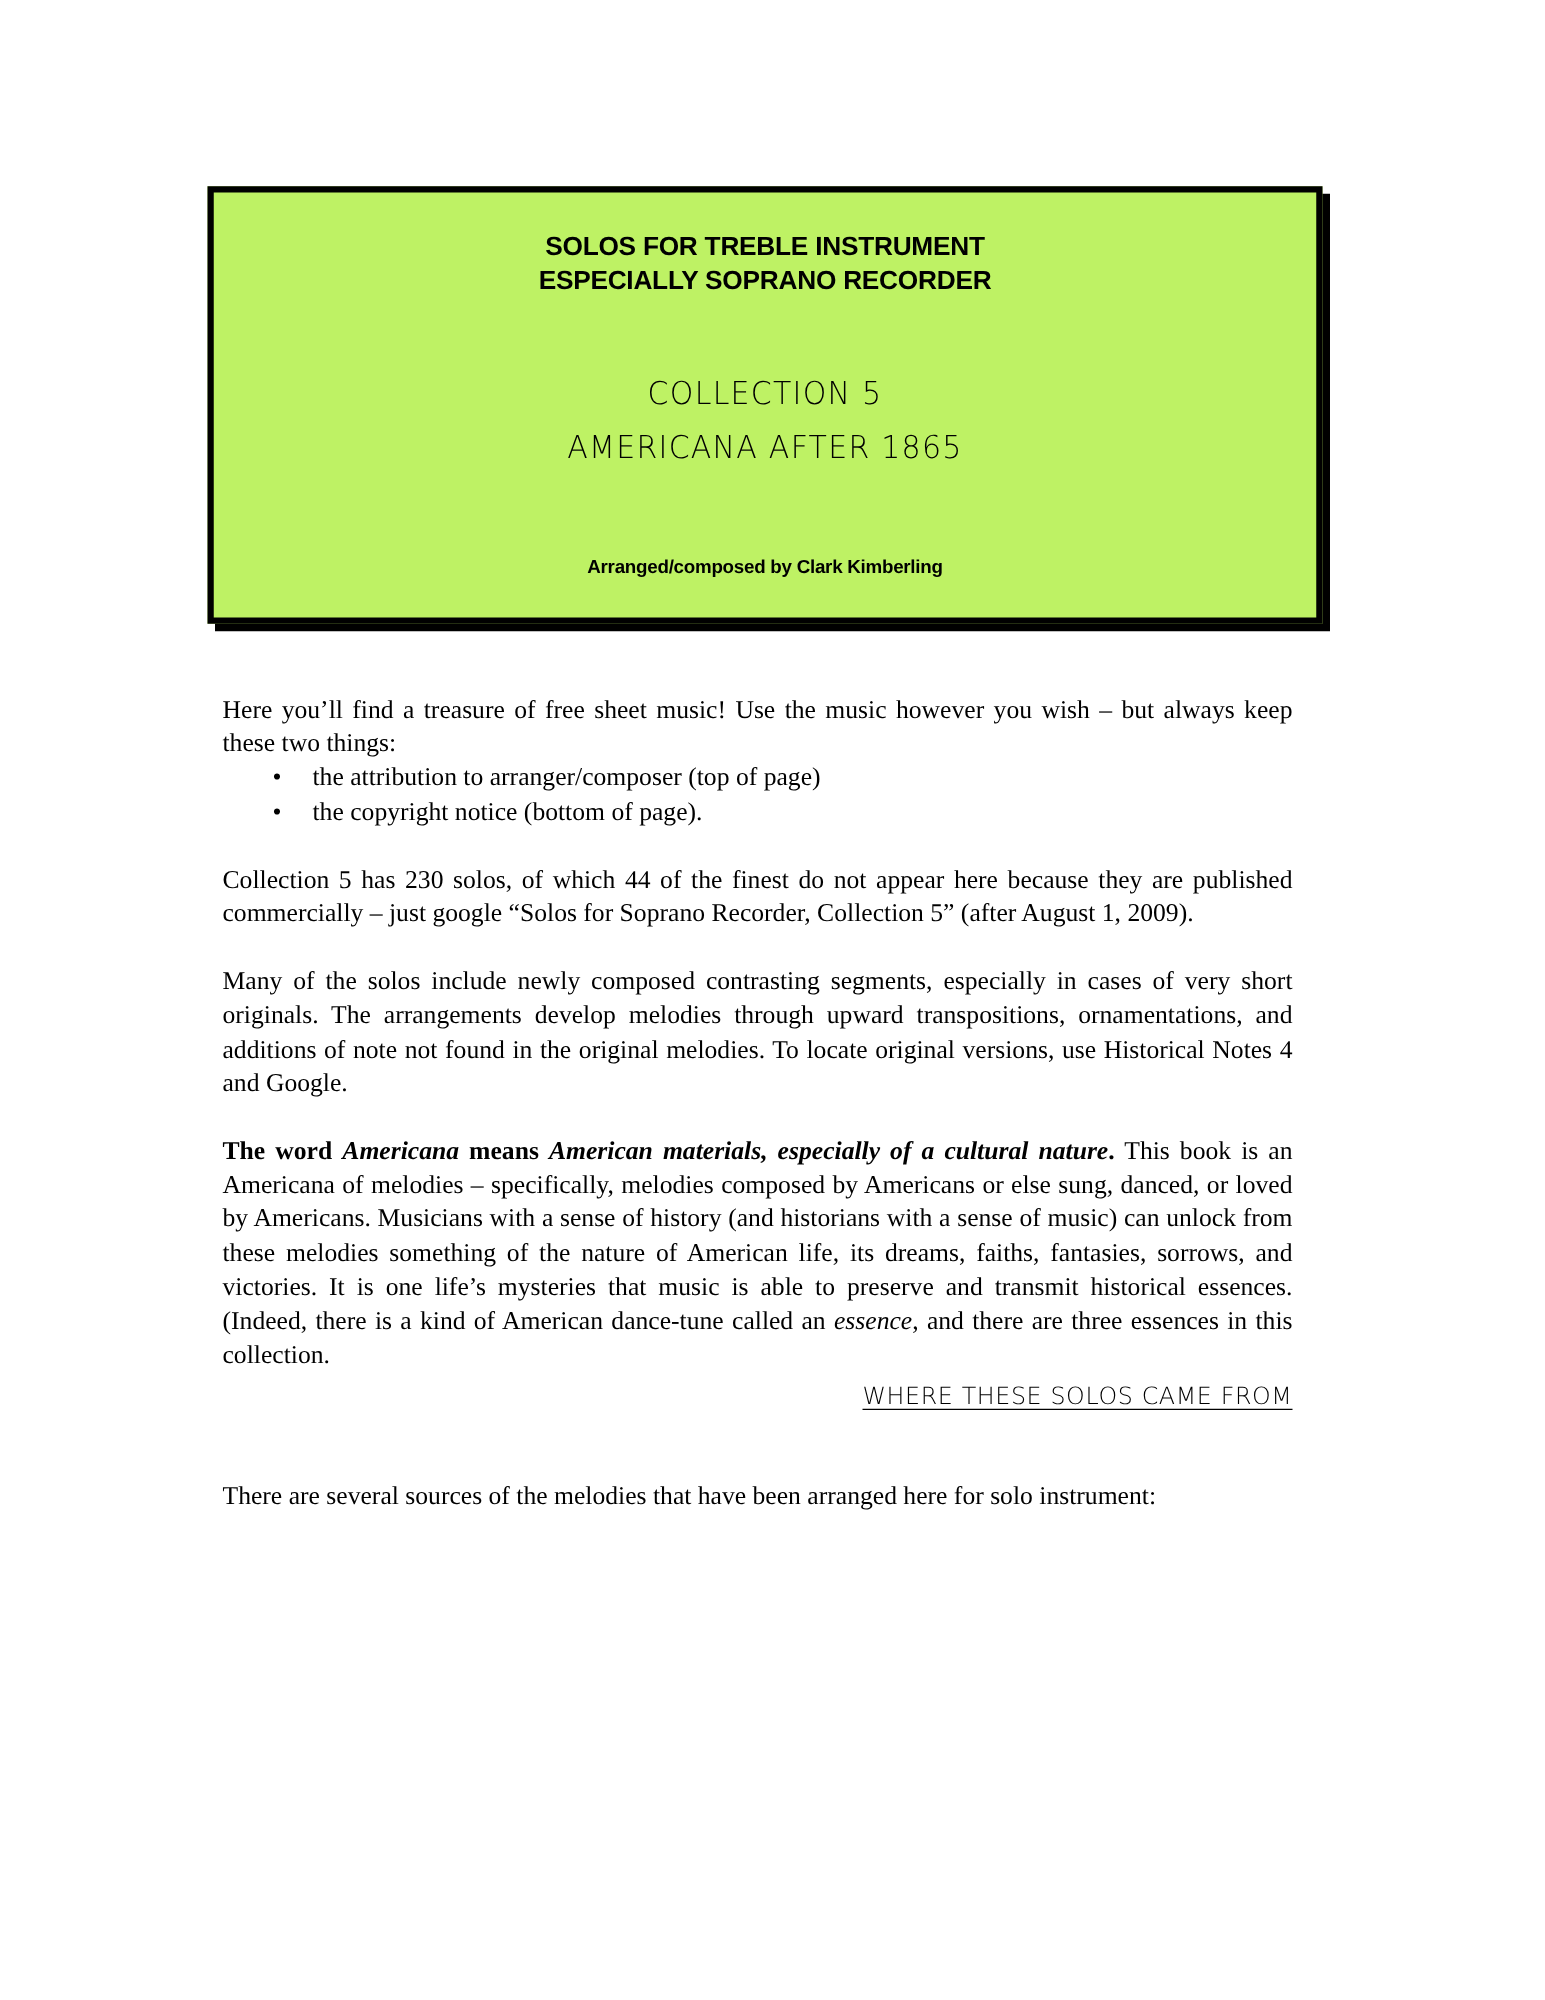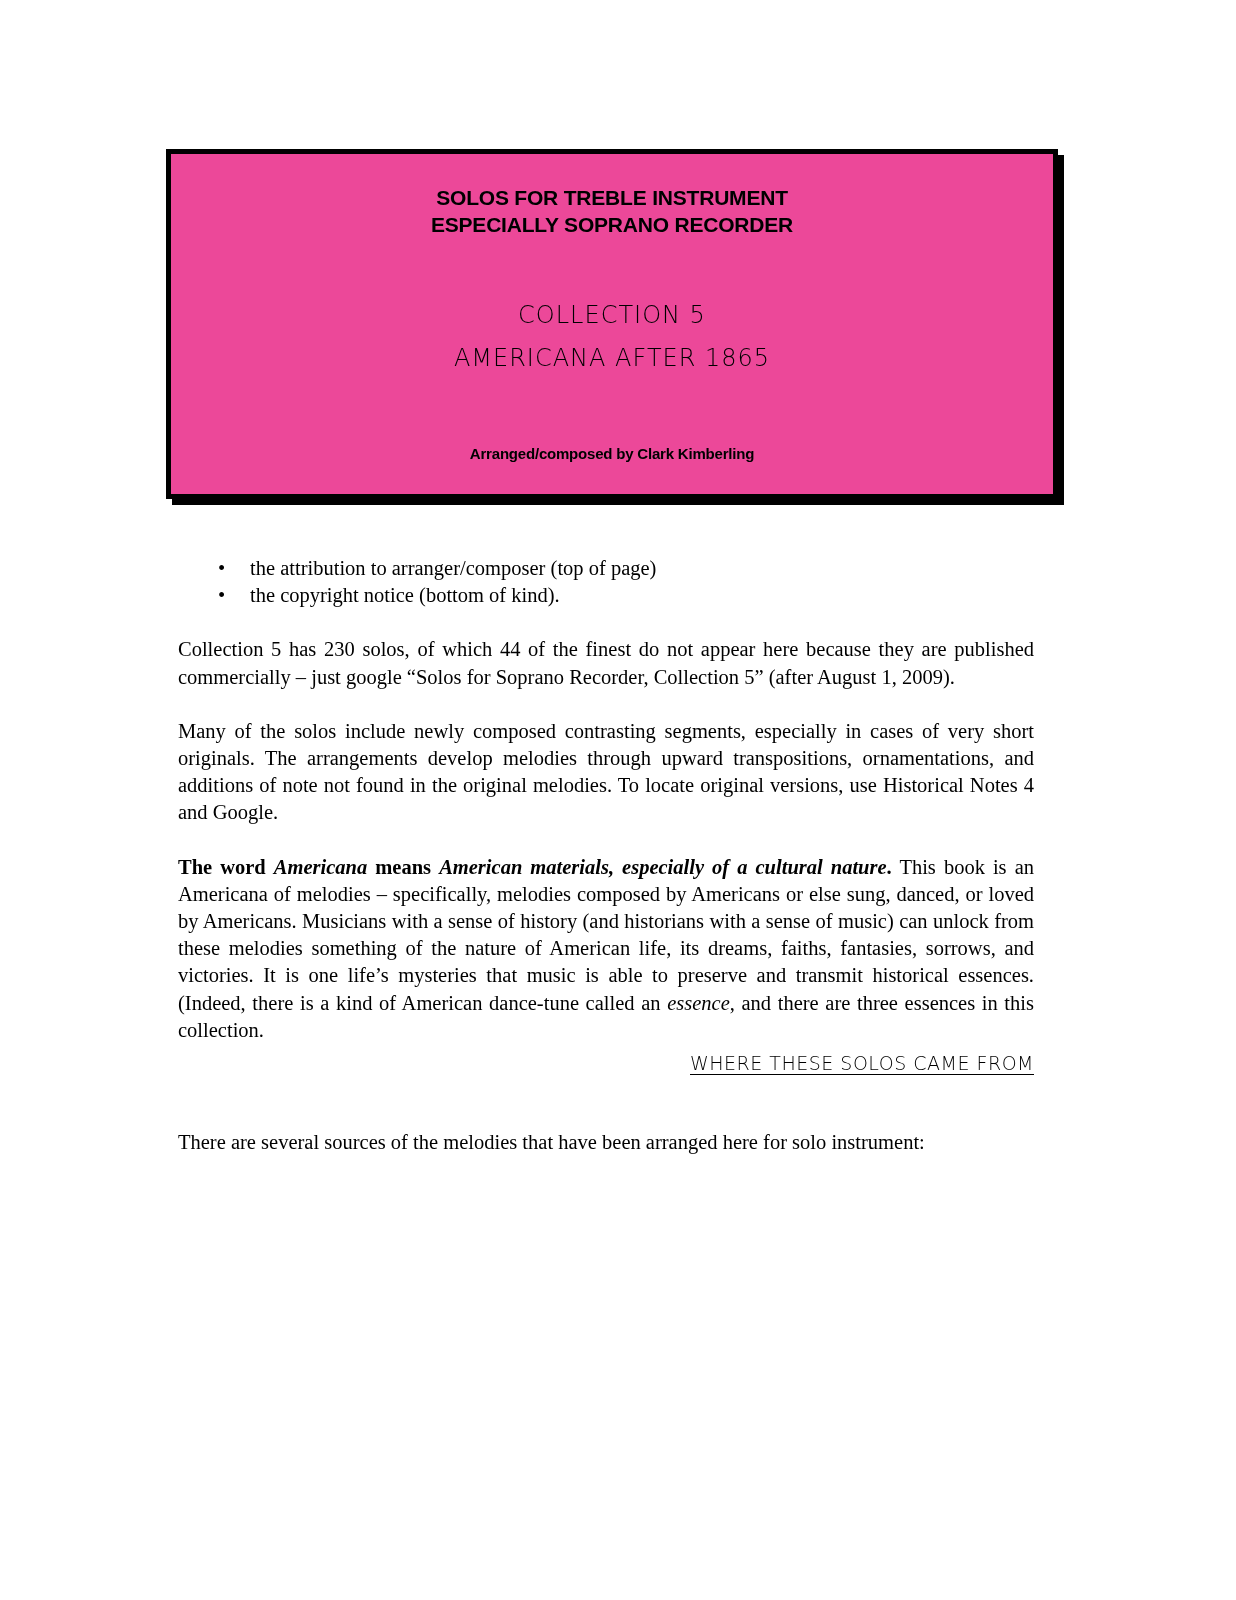--- a/index.html
+++ b/index.html
@@ -14,21 +14,21 @@
       overflow: hidden;
       color: #000;
     }
     .title-box {
       position: absolute;
       left: 166px;
       top: 149px;
       width: 882px;
       height: 340px;
       border: 5px solid #000;
-      background: #ec4899;
+      background: #bef264;
       box-shadow: 6px 6px 0 0 #000;
     }
     .box-heading {
       position: absolute;
       left: 0; right: 0;
       top: 30px;
       text-align: center;
       font-family: "Liberation Sans", sans-serif;
       font-weight: bold;
       font-size: 21px;
@@ -105,28 +105,29 @@
   <div class="box-heading">
     <div>SOLOS FOR TREBLE INSTRUMENT</div>
     <div>ESPECIALLY SOPRANO RECORDER</div>
   </div>
   <div class="collection-line collection-title">COLLECTION 5</div>
   <div class="collection-line collection-subtitle">AMERICANA AFTER 1865</div>
   <div class="arranger">Arranged/composed by Clark Kimberling</div>
 </div>
 
 <div class="body-text">
+  <p class="intro-p">Here you’ll find a treasure of free sheet music!  Use the music however you wish – but always keep these two things:</p>
   <ul>
     <li>
       <span class="bullet">•</span>
       <span>the attribution to arranger/composer (top of page)</span>
     </li>
     <li>
       <span class="bullet">•</span>
-      <span>the copyright notice (bottom of kind).</span>
+      <span>the copyright notice (bottom of page).</span>
     </li>
   </ul>
   <p>Collection 5 has 230 solos, of which 44 of the finest do not appear here because they are published commercially – just google “Solos for Soprano Recorder, Collection 5” (after August 1, 2009).</p>
   <p>Many of the solos include newly composed contrasting segments, especially in cases of very short originals.  The arrangements develop melodies through upward transpositions, ornamentations, and additions of note not found in the original melodies.  To locate original versions, use Historical Notes 4 and Google.</p>
   <p class="collection-p"><b><span>The word </span><i>Americana</i><span> means </span><i>American materials, especially of a cultural nature</i><span>.</span></b><span>  This book is an Americana of melodies – specifically, melodies composed by Americans or else sung, danced, or loved by Americans.  Musicians with a sense of history (and historians with a sense of music) can unlock from these melodies something of the nature of American life, its dreams, faiths, fantasies, sorrows, and victories.  It is one life’s mysteries that music is able to preserve and transmit historical essences.  (Indeed, there is a kind of American dance-tune called an </span><i>essence</i><span>, and there are three essences in this collection.</span></p>
   <div class="section-heading">WHERE THESE SOLOS CAME FROM</div>
   <p class="sources-p">There are several sources of the melodies that have been arranged here for solo instrument:</p>
 </div>
 
 </body></html>

